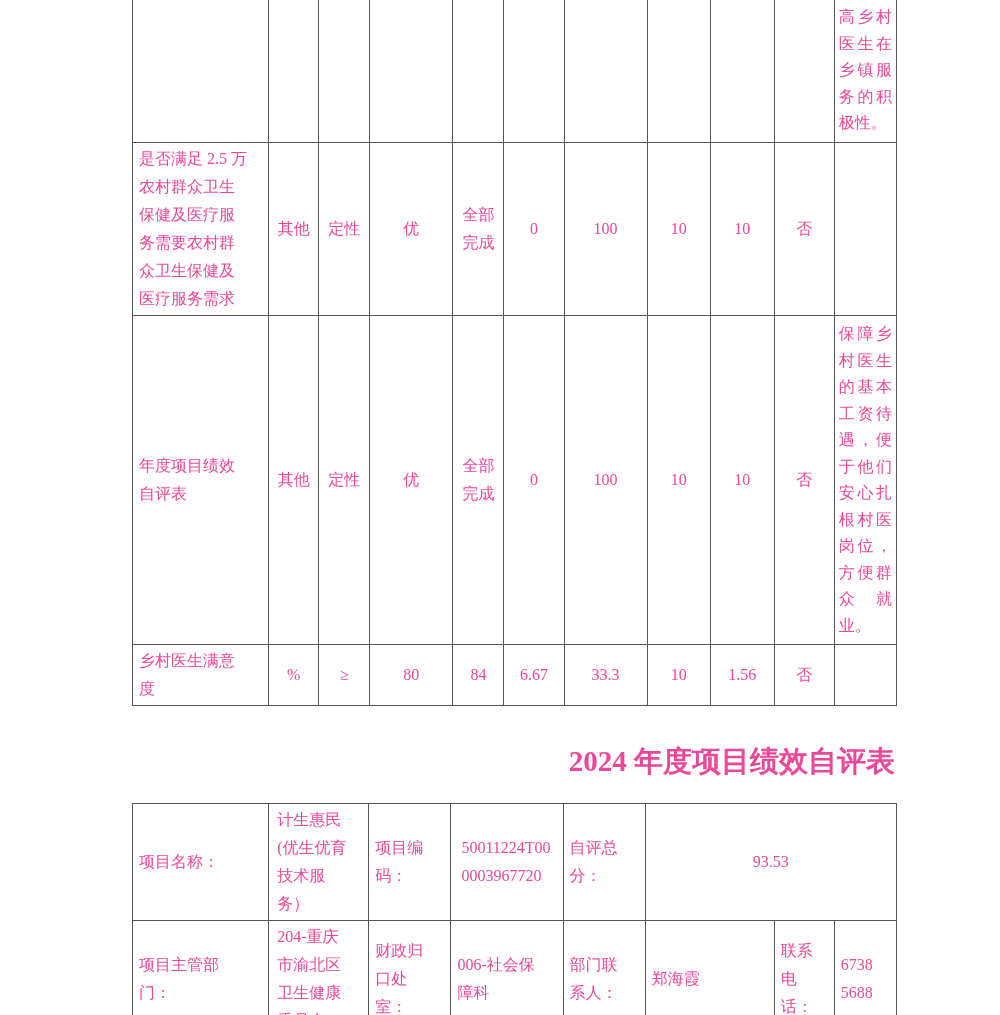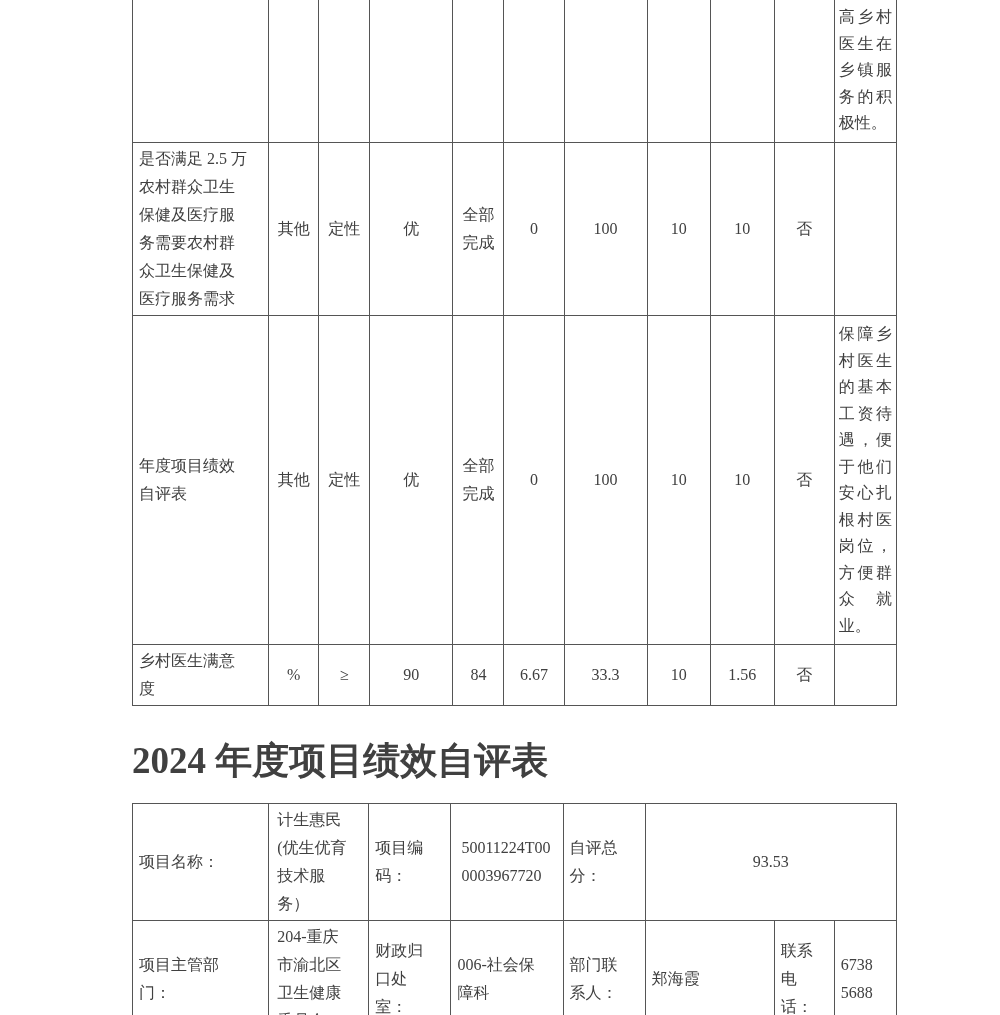--- a/index.html
+++ b/index.html
@@ -1,20 +1,20 @@
 <!DOCTYPE html>
 <html><head>
 <meta charset="utf-8">
 <style>
   html,body { margin:0; padding:0; }
   .page {
     position:relative; width:1000px; height:1015px;
     background:#ffffff; overflow:hidden;
     font-family:"Liberation Serif","DejaVu Serif",serif;
-    color:#404040;
+    color:#ec4899;
   }
   table { border-collapse:collapse; table-layout:fixed; }
   td {
     border:1px solid #555555;
     vertical-align:middle; text-align:center;
     font-size:16px; line-height:28px;
     padding:2px 4px; overflow:hidden;
     word-break:normal;
   }
   .t1 { position:absolute; left:132px; top:-2px; width:765px; }
@@ -29,22 +29,22 @@
   td.L { text-align:left; padding-left:6px; padding-right:20px; }
   td.N {
     text-align:justify; text-justify:inter-character;
     line-height:26.5px; word-break:break-all; padding:2px 4px;
   }
   td.BA { word-break:break-all; }
   td.pad8  { padding-left:8px;  padding-right:20px; }
   td.pad10 { padding-left:10px; padding-right:10px; }
   .title {
     position:absolute; left:132px; top:741px; width:763px;
-    margin:0; text-align:left;
-    font-size:37px; font-weight:bold; line-height:40px;
+    margin:0; text-align:right;
+    font-size:29px; font-weight:bold; line-height:40px;
     font-family:"Liberation Serif","DejaVu Serif",serif;
   }
 </style>
 </head>
 <body>
 
 <div class="page">
 
   <table class="t1">
     <colgroup>
@@ -97,21 +97,21 @@
       <td>100</td>
       <td>10</td>
       <td>10</td>
       <td>否</td>
       <td class="N">保障乡村医生的基本工资待遇，便于他们安心扎根村医岗位，方便群众就业。</td>
     </tr>
     <tr class="r3">
       <td class="L">乡村医生满意度</td>
       <td>%</td>
       <td>≥</td>
-      <td>90</td>
+      <td>80</td>
       <td>84</td>
       <td>6.67</td>
       <td>33.3</td>
       <td>10</td>
       <td>1.56</td>
       <td>否</td>
       <td class="N"></td>
     </tr>
   </tbody>
     </table>

